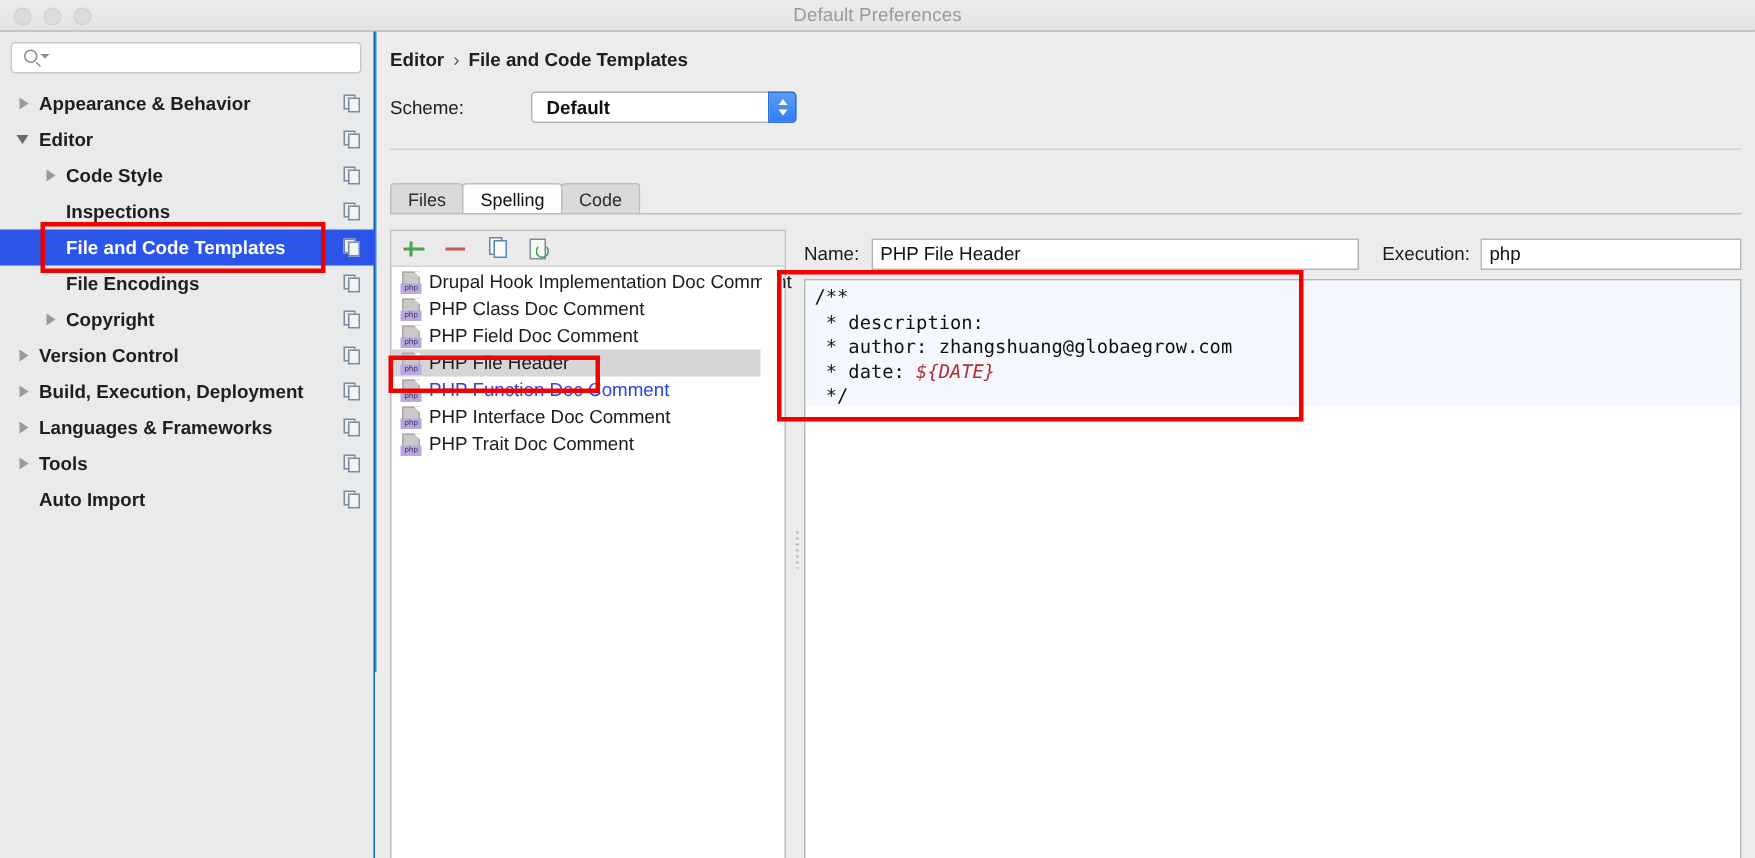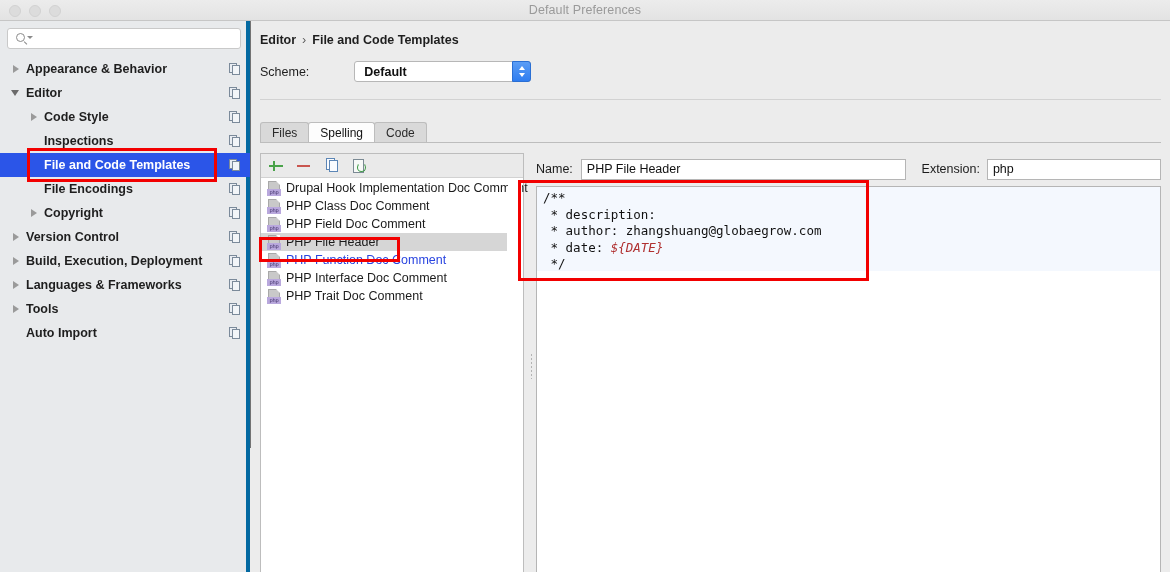--- a/index.html
+++ b/index.html
@@ -2,39 +2,39 @@
 <html><head>
 <meta charset="utf-8">
 <style>
   * { box-sizing: border-box; margin: 0; padding: 0; }
   html, body {
     width: 1170px; height: 572px;
     font-family: "Liberation Sans", sans-serif;
     background: #ececec;
     overflow: hidden;
   }
-  #app { position: relative; width: 1170px; height: 448px; background: #737373; }
+  #app { position: relative; width: 1170px; height: 448px; background: #3b82f6; }
 
   
   .titlebar {
     position: absolute; left: 0; top: 0; width: 1170px; height: 21px;
     background: linear-gradient(to bottom, #ececec, #e3e3e3);
     border-bottom: 1px solid #c6c6c6;
   }
   .lights { position: absolute; left: 9px; top: 5px; display: flex; gap: 8px; }
   .light { width: 12px; height: 12px; border-radius: 50%; background: #dcdcdc; border: 1px solid #d2d2d2; }
   .title-text {
     position: absolute; left: 0; top: 3px; width: 1170px; text-align: center;
     font-size: 12.5px; color: #9a9a9a; letter-spacing: .1px;
   }
 
   
   .sidebar {
     position: absolute; left: 0; top: 21px; width: 250px; height: 551px;
-    background: #e8eaec; border-right: 4px solid #0369a1;
+    background: #e8eaec; border-right: 1px solid #0369a1;
   }
   .search-wrap { position: absolute; left: 7px; top: 7px; width: 234px; height: 21px; }
   .search-box {
     width: 100%; height: 21px; background: #fff; border: 1px solid #c9c9c9;
     border-radius: 3px; position: relative;
   }
   .mag {
     position: absolute; left: 8px; top: 4px; width: 9px; height: 9px;
     border: 1.4px solid #8b8b8b; border-radius: 50%;
   }
@@ -439,21 +439,21 @@
       <div class="list-scroll-track"></div>
     </div>
 
     <div class="splitter">
       <span class="grip"></span>
     </div>
 
     <div class="name-row">
       <span class="fld-label">Name:</span>
       <input id="name-input" class="text-input" type="text" value="PHP File Header" style="">
-      <span class="fld-label" style="margin-left:16px">Extension:</span>
+      <span class="fld-label" style="margin-left:16px">Execution:</span>
       <input id="ext-input" class="text-input" type="text" value="php" style="">
     </div>
 
     <div class="editor">
       <div class="hl-band"></div>
       <div class="code" id="code-area"><div><span>/**</span></div><div><span> * description:</span></div><div><span> * author: zhangshuang@globaegrow.com</span></div><div><span> * date: </span><span class="var">${DATE}</span></div><div><span> */</span></div></div>
     </div>
 
   </div>
 

